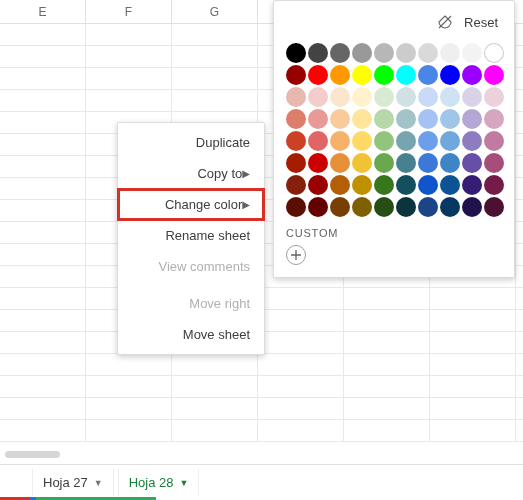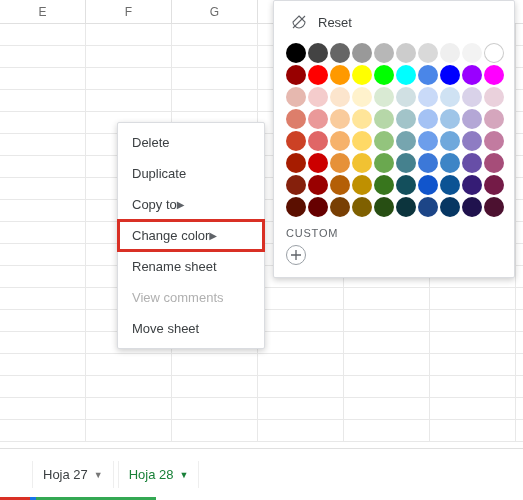--- a/index.html
+++ b/index.html
@@ -53,21 +53,21 @@
       background: #fff;
       border: 1px solid #dadce0;
       box-shadow: 0 2px 6px rgba(0,0,0,.2);
       padding: 4px 0;
       border-radius: 2px;
     }
     .menu-item {
       padding: 8px 14px;
       cursor: pointer;
       display: flex;
-      justify-content: flex-start;
+      justify-content: flex-end;
       align-items: center;
       color: #3c4043;
       font-size: 13px;
     }
     .menu-item.disabled { color: #b0b0b0; }
     .menu-item .chev { color: #5f6368; font-size: 10px; }
     .menu-item.highlight {
       outline: 3px solid #d93025;
       outline-offset: -2px;
     }
@@ -121,21 +121,21 @@
       color: #5f6368;
       font-size: 14px;
       cursor: pointer;
     }
     
     .tab-bar {
       position: absolute;
       bottom: 0;
       left: 0;
       right: 0;
-      height: 52px;
+      height: 36px;
       border-top: 1px solid #e0e0e0;
       display: flex;
       align-items: center;
       padding-left: 32px;
       background: #fff;
       gap: 4px;
       margin-top: 27px;
     }
     .sheet-tab {
       padding: 6px 10px;
@@ -331,38 +331,38 @@
         <div class="cell"></div>
         <div class="cell"></div>
       </div>
     </div>
 </div>
 
 <div class="scroll-hint"></div>
 
 <div class="context-menu">
   <div class="menu-item">
-      <span>Delete</span>
-    </div>
-  <div class="menu-item">
       <span>Duplicate</span>
     </div>
   <div class="menu-item">
       <span>Copy to</span>
       <span class="chev">▶</span>
     </div>
   <div class="menu-item highlight">
       <span>Change color</span>
       <span class="chev">▶</span>
     </div>
   <div class="menu-item">
       <span>Rename sheet</span>
     </div>
   <div class="menu-item disabled">
       <span>View comments</span>
+    </div>
+  <div class="menu-item disabled" style="margin-top:6px">
+      <span>Move right</span>
     </div>
   <div class="menu-item">
       <span>Move sheet</span>
     </div>
 </div>
 
 <div class="color-panel">
   <div class="reset-row menu-item" style="padding:2px 4px">
     <span style="display:flex;align-items:center;gap:10px">
       <svg viewBox="0 0 24 24">

